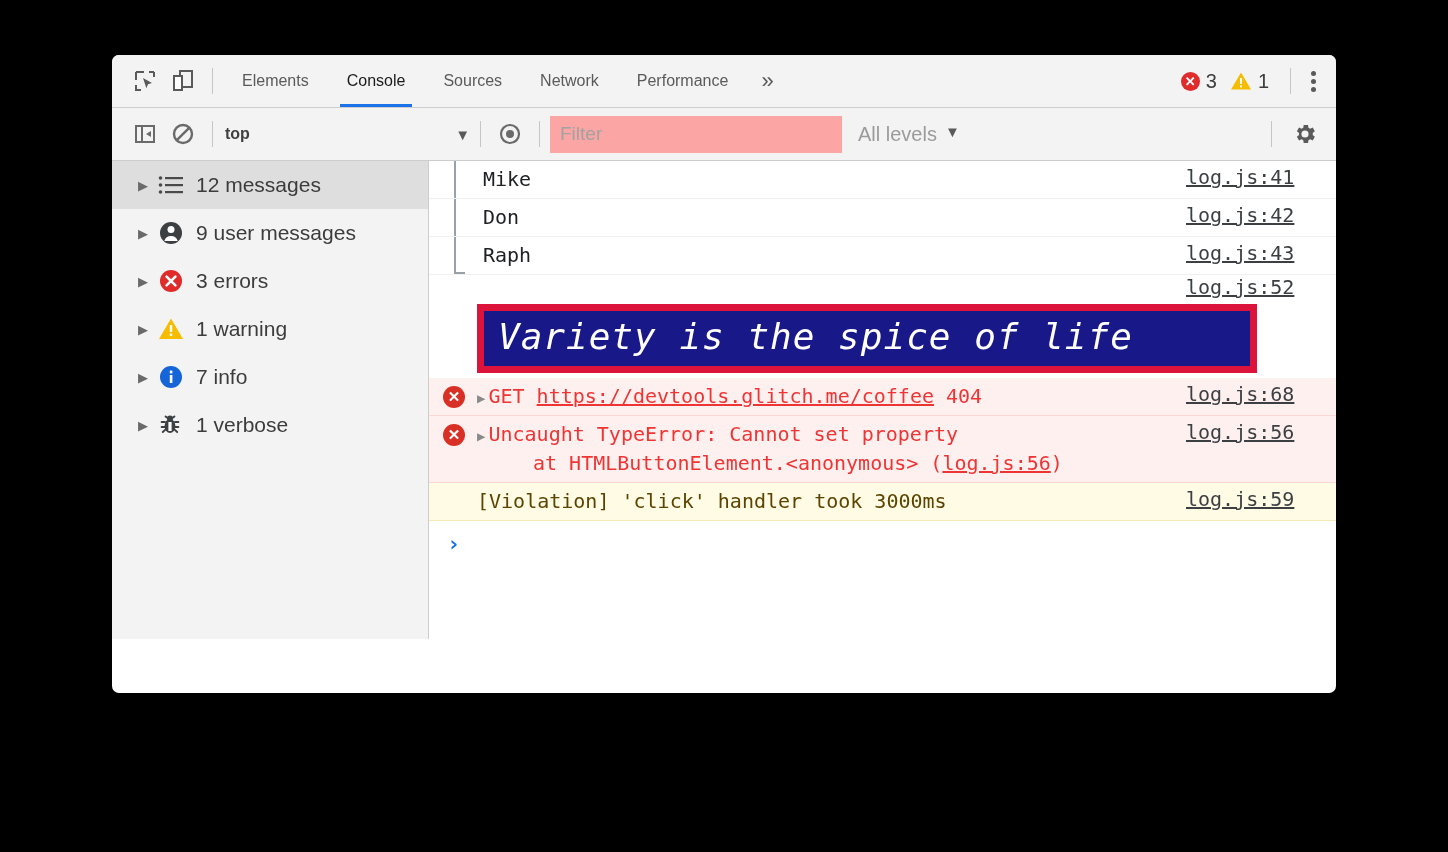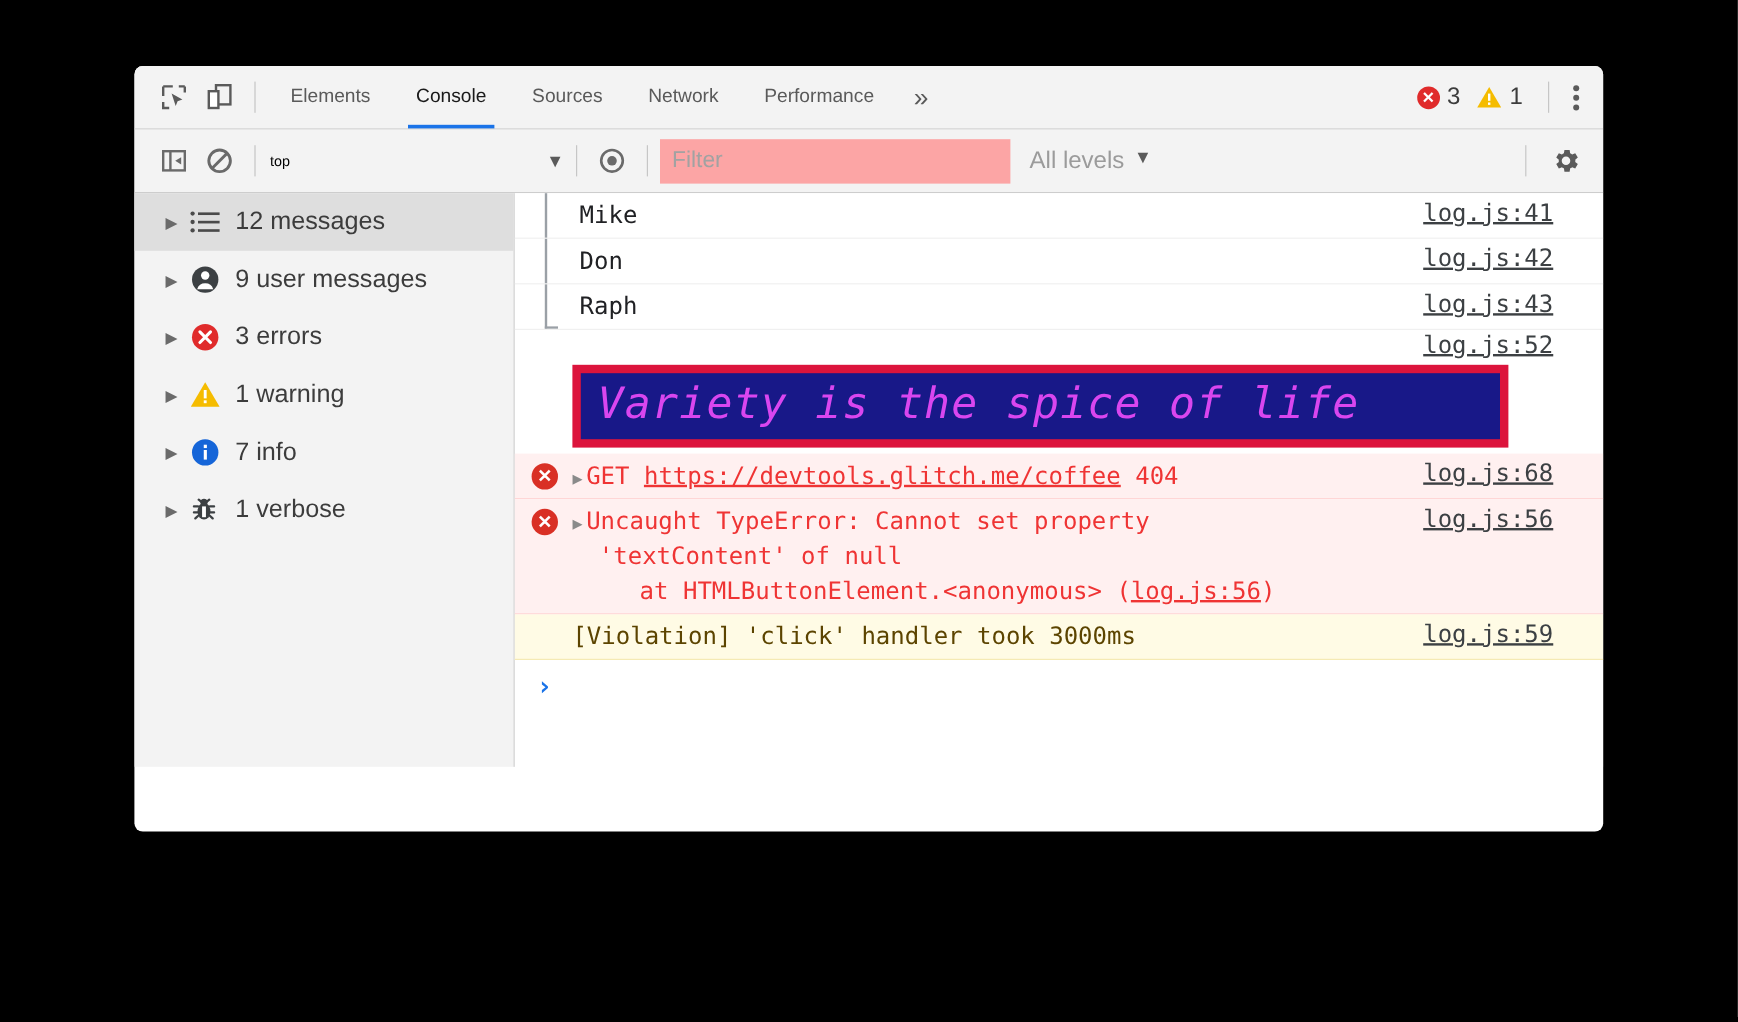--- a/index.html
+++ b/index.html
@@ -86,21 +86,21 @@
     height: 53px;
     background: #f3f3f3;
     border-bottom: 1px solid #cdcdcd;
     display: flex; align-items: center;
     padding: 0 12px 0 14px;
   }
   .ctx {
     display: flex; align-items: center;
     width: 245px; margin-left: 2px;
   }
-  .ctx-label { font-size: 12px; color: #000000; flex: 1; }
+  .ctx-label { font-size: 16px; color: #404040; flex: 1; font-weight: bold; }
   .caret { font-size: 15px; color: #5a5a5a; }
   .filter-input {
     width: 292px; height: 37px;
     background: #fca5a5;
     border: none; outline: none;
     font-size: 19px; color: #333;
     padding: 0 10px;
     font-family: "Liberation Sans", sans-serif;
   }
   .filter-input::placeholder { color: #a2a2a2; }
@@ -174,21 +174,21 @@
     width: 150px; color: #3c4043; text-decoration: underline;
   }
   .banner {
     margin: 5px 0 5px 48px;
     width: 780px;
     background: #DC143C;
     padding: 7px;
   }
   .banner-inner {
     background: #181888;
-    color: #d946ef;
+    color: #ffffff;
     font-style: italic;
     font-size: 36px;
     font-family: "DejaVu Sans Mono", monospace;
     padding: 5px 14px 9px 14px;
     letter-spacing: 1px;
     white-space: nowrap;
   }
 
   .row.error {
     background: #fff0f0;
@@ -442,21 +442,21 @@
             <span class="errglyph">✕</span>
           </span>
         <span class="msg err-msg"><span class="tri">▶</span><span>GET </span><span class="err-link">https://devtools.glitch.me/coffee</span><span> 404</span></span>
         <span class="src">log.js:68</span>
       </div>
 
       <div class="row error">
         <span class="sev-icon">
             <span class="errglyph">✕</span>
           </span>
-        <span class="msg err-msg"><span class="tri">▶</span><span>Uncaught TypeError: Cannot set property</span><span class="err-l2">'textContent' of null</span><span class="err-l3"><span>at HTMLButtonElement.&lt;anonymous&gt; (</span><span class="err-link">log.js:56</span><span>)</span></span></span>
+        <span class="msg err-msg"><span class="tri">▶</span><span>Uncaught TypeError: Cannot set property</span><span class="err-l3"><span>at HTMLButtonElement.&lt;anonymous&gt; (</span><span class="err-link">log.js:56</span><span>)</span></span></span>
         <span class="src">log.js:56</span>
       </div>
 
       <div class="row warning">
         <span class="msg">[Violation] 'click' handler took 3000ms</span>
         <span class="src">log.js:59</span>
       </div>
 
       <div class="prompt-row">
         <span class="prompt-chev">›</span>

